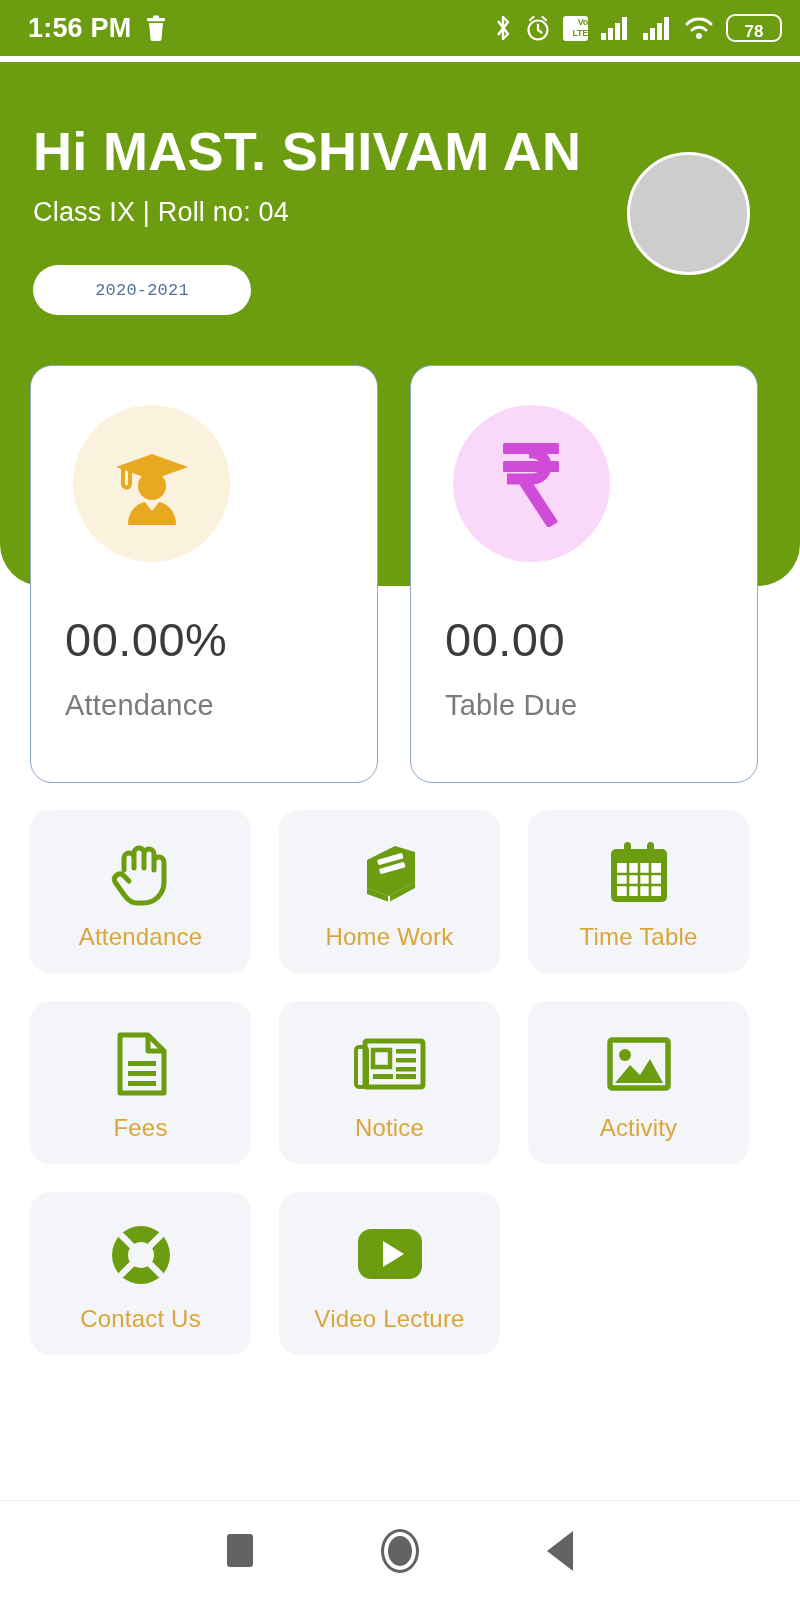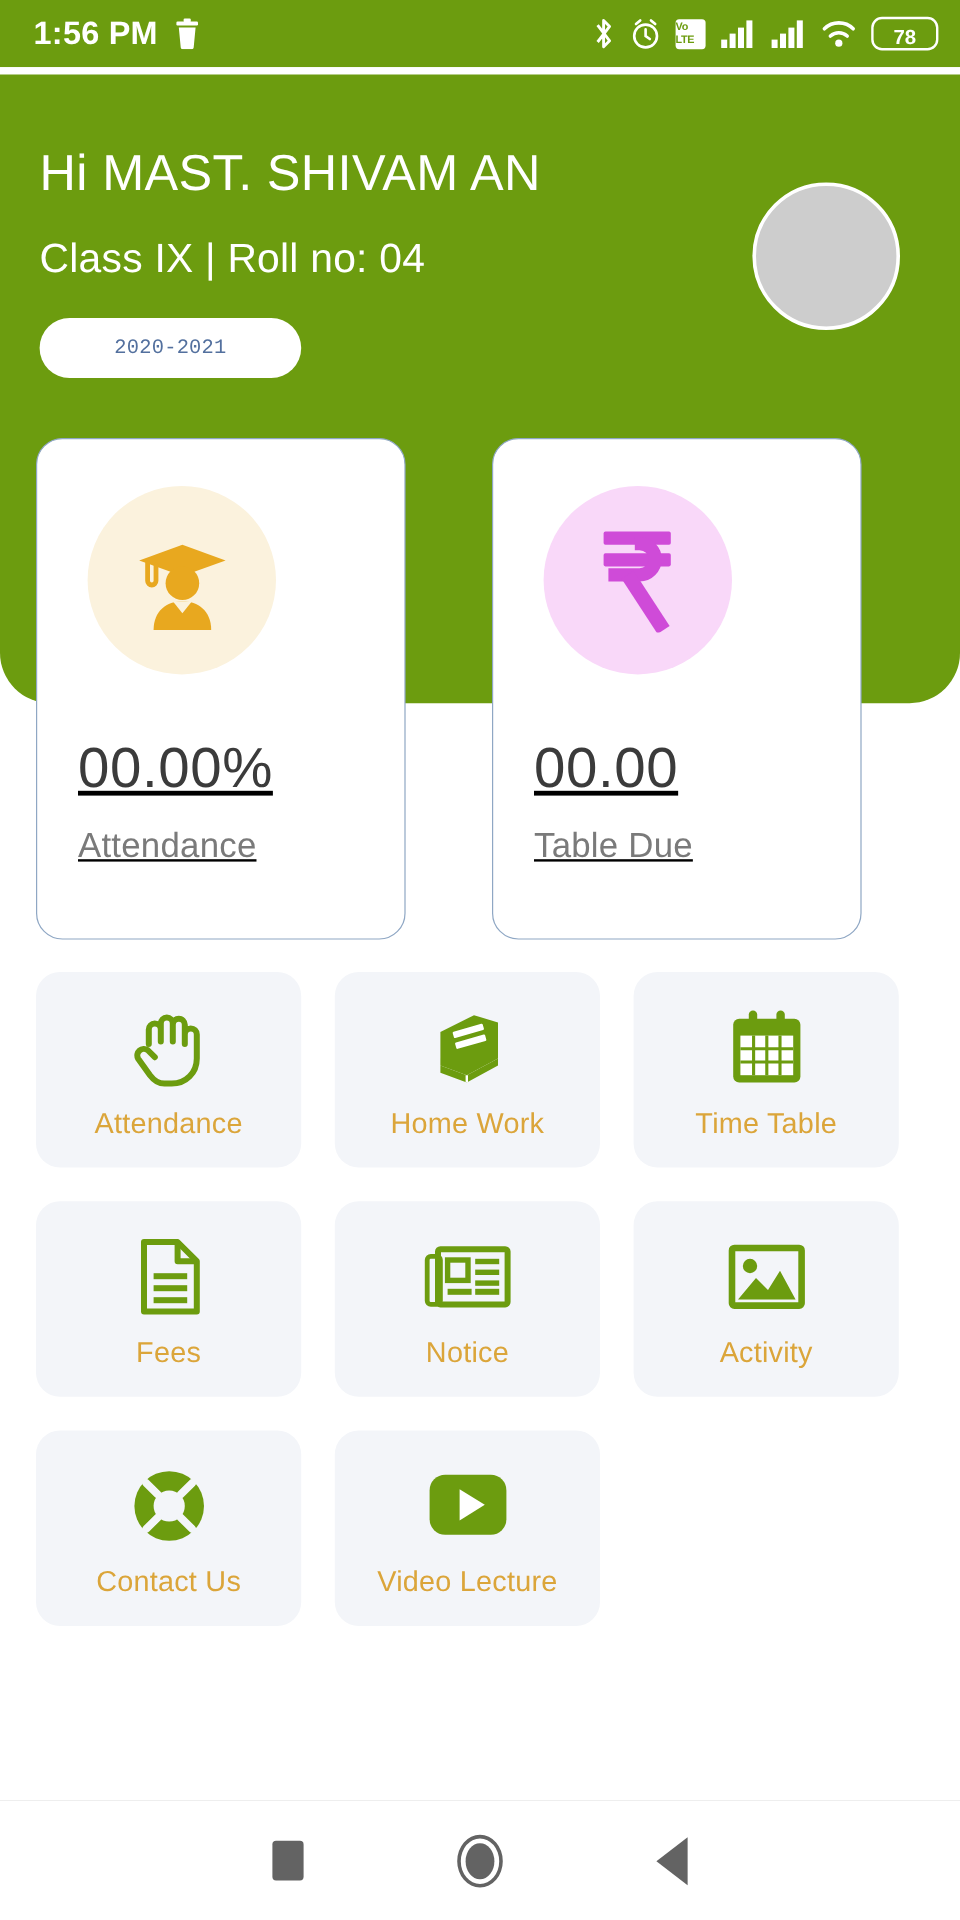--- a/index.html
+++ b/index.html
@@ -51,21 +51,21 @@
   }
   .sb-icon { display: block; }
   .volte-box {
     width: 25px; height: 25px;
     border-radius: 3px;
     background: #ffffff;
     color: #6c9c0f;
     font-size: 9px;
     font-weight: bold;
     line-height: 11px;
-    text-align: left;
+    text-align: right;
     padding-top: 1px;
     letter-spacing: -0.3px;
   }
   .battery {
     position: relative;
     width: 56px; height: 28px;
     border: 2.5px solid #ffffff;
     border-radius: 9px;
     display: flex;
     align-items: flex-end;
@@ -91,30 +91,30 @@
     width: 800px;
     height: 524px;
     background: #6c9c0f;
     border-bottom-left-radius: 42px;
     border-bottom-right-radius: 42px;
   }
   #greeting {
     position: absolute;
     top: 58px; left: 33px;
     color: #ffffff;
-    font-size: 42px;
-    font-weight: normal;
+    font-size: 54px;
+    font-weight: bold;
     letter-spacing: 0.3px;
     white-space: nowrap;
   }
   #class-roll {
     position: absolute;
     top: 135px; left: 33px;
     color: #ffffff;
-    font-size: 34px;
+    font-size: 27px;
     font-weight: normal;
     letter-spacing: 0.2px;
     white-space: nowrap;
   }
   #session-pill {
     position: absolute;
     top: 203px; left: 33px;
     min-width: 218px;
     height: 50px;
     background: #ffffff;
@@ -136,27 +136,26 @@
     width: 123px; height: 123px;
     border-radius: 50%;
     background: #cdcdcd;
     border: 3px solid #ffffff;
   }
 
   
   .stat-card {
     position: absolute;
     top: 365px;
-    width: 308px;
+    width: 348px;
     height: 418px;
     background: #ffffff;
     border: 1.5px solid #8fa7c4;
     border-radius: 22px;
     padding: 36px 34px;
-    text-decoration: underline;
   }
   #card-attendance { left: 30px; }
   #card-fees { left: 410px; }
 
   .stat-icon-circle {
     width: 157px; height: 157px;
     border-radius: 50%;
     display: flex;
     align-items: center;
     justify-content: center;

